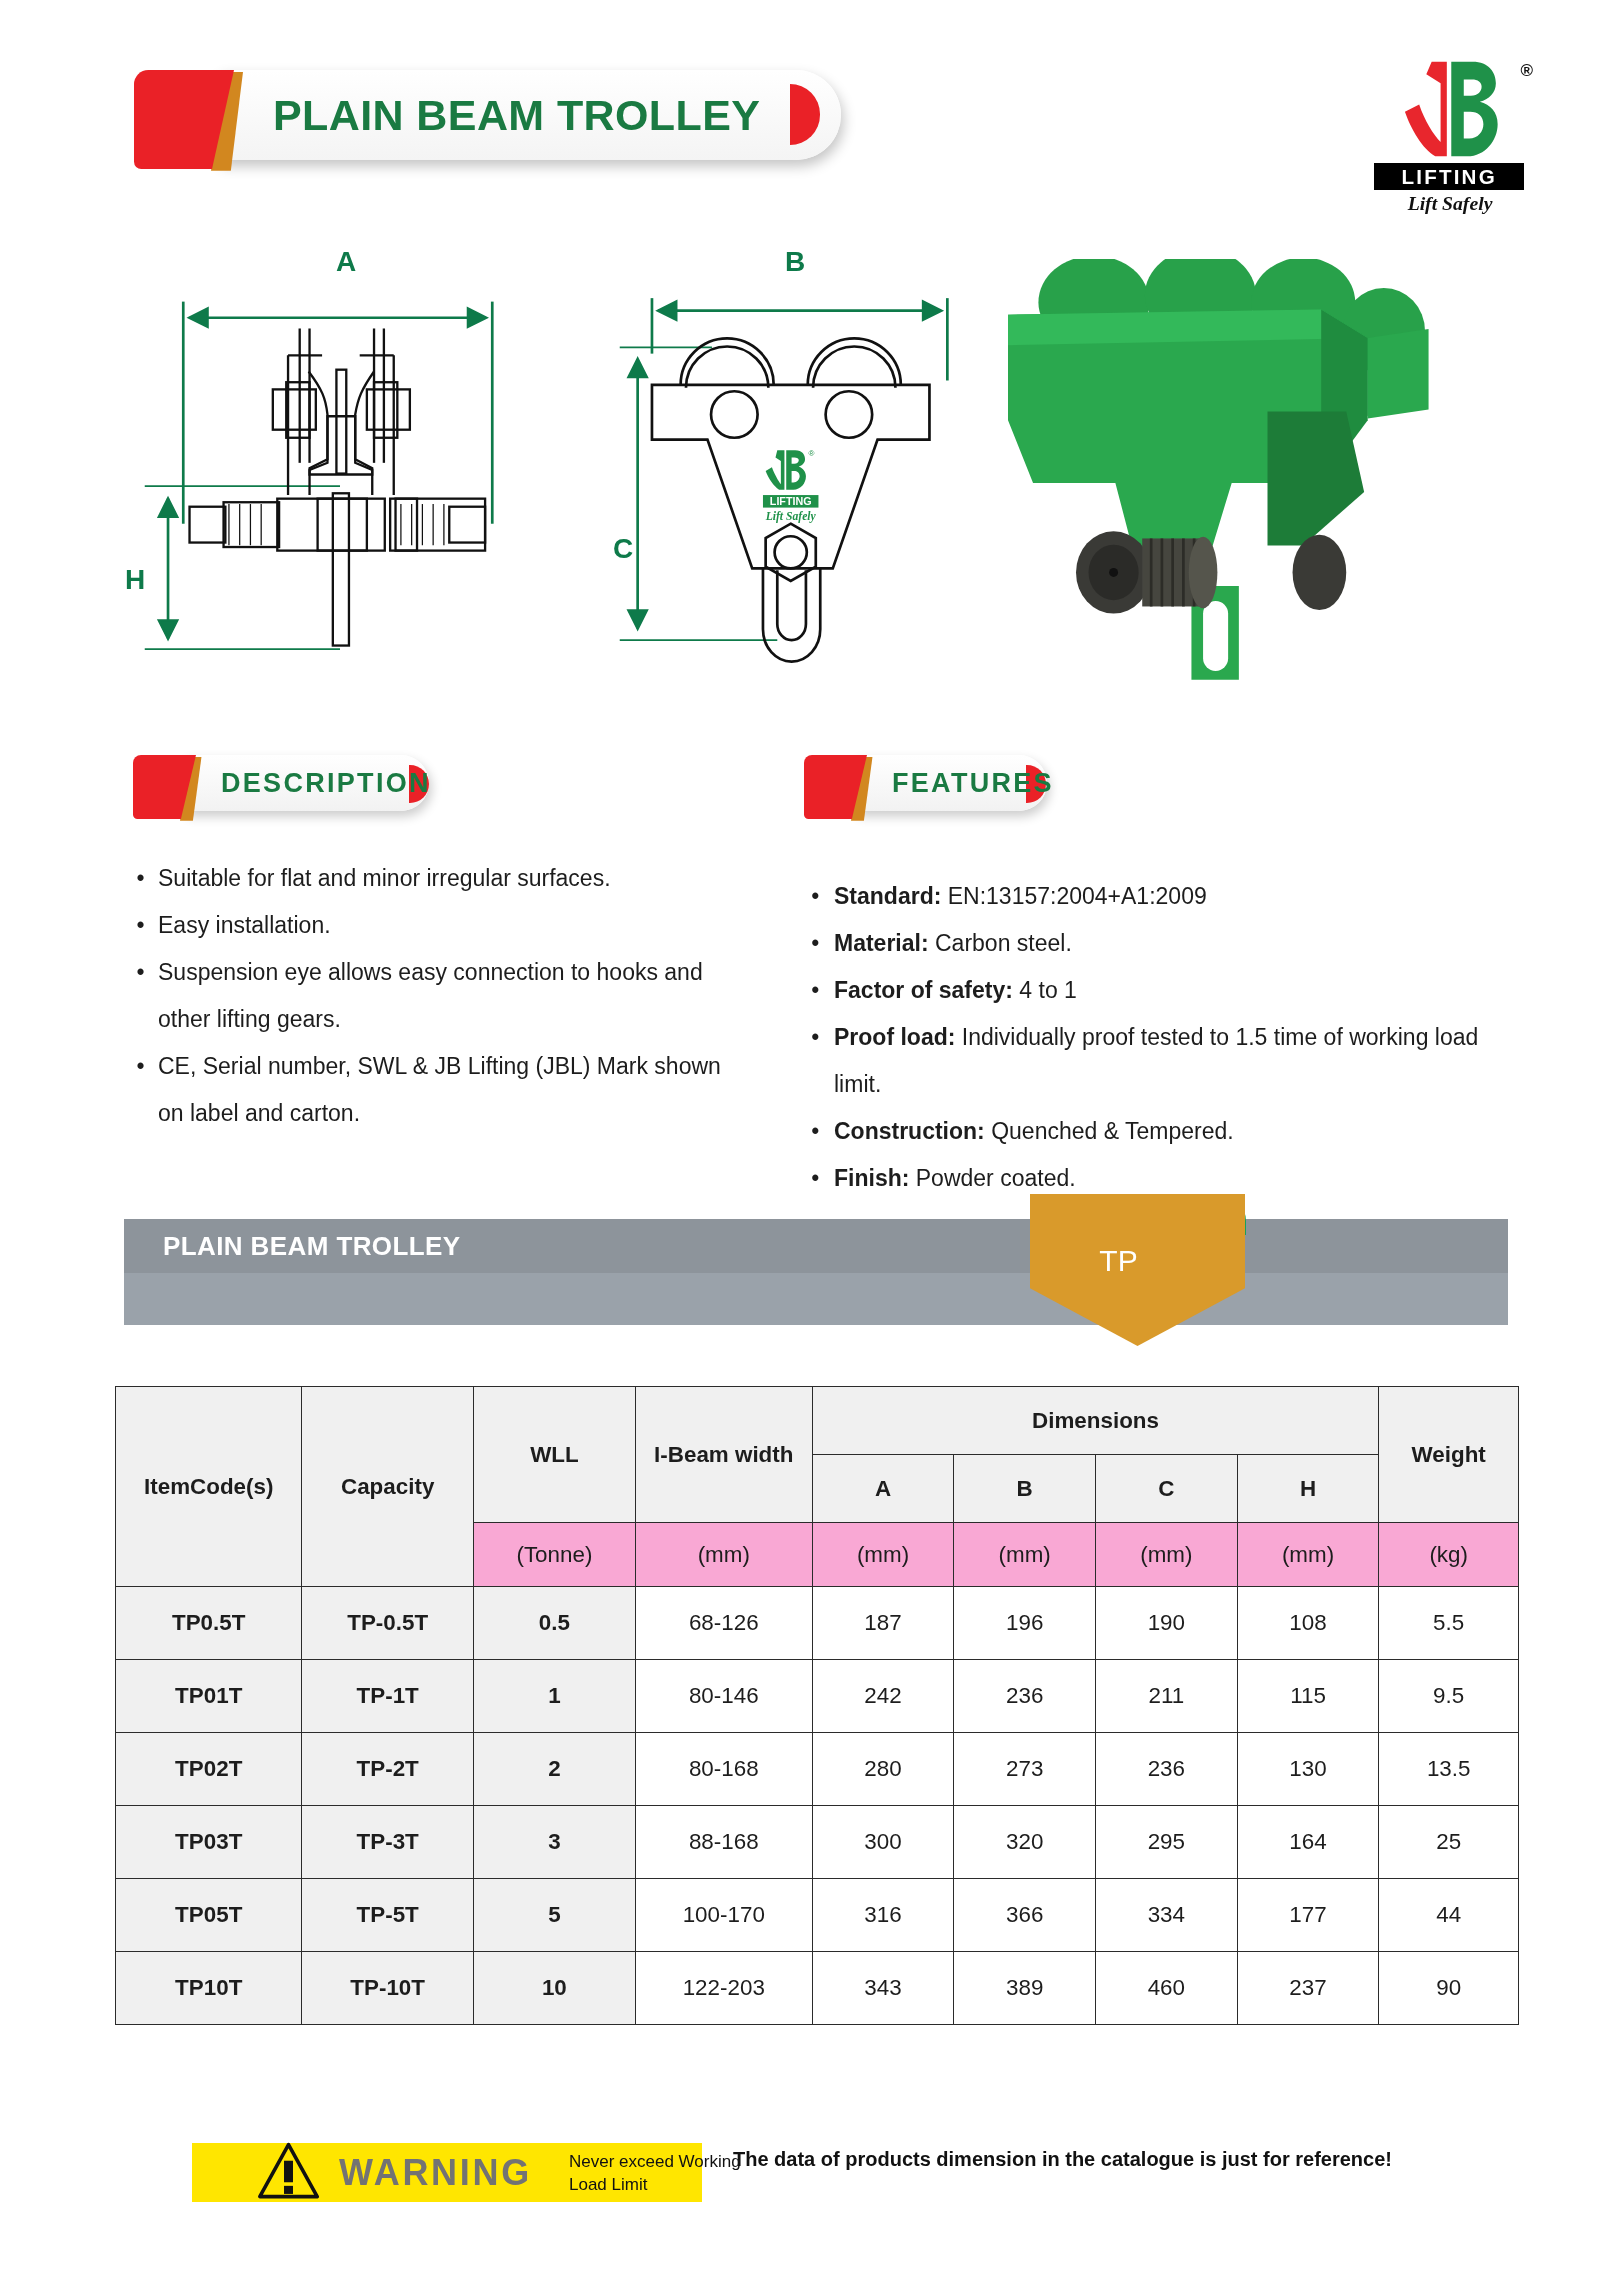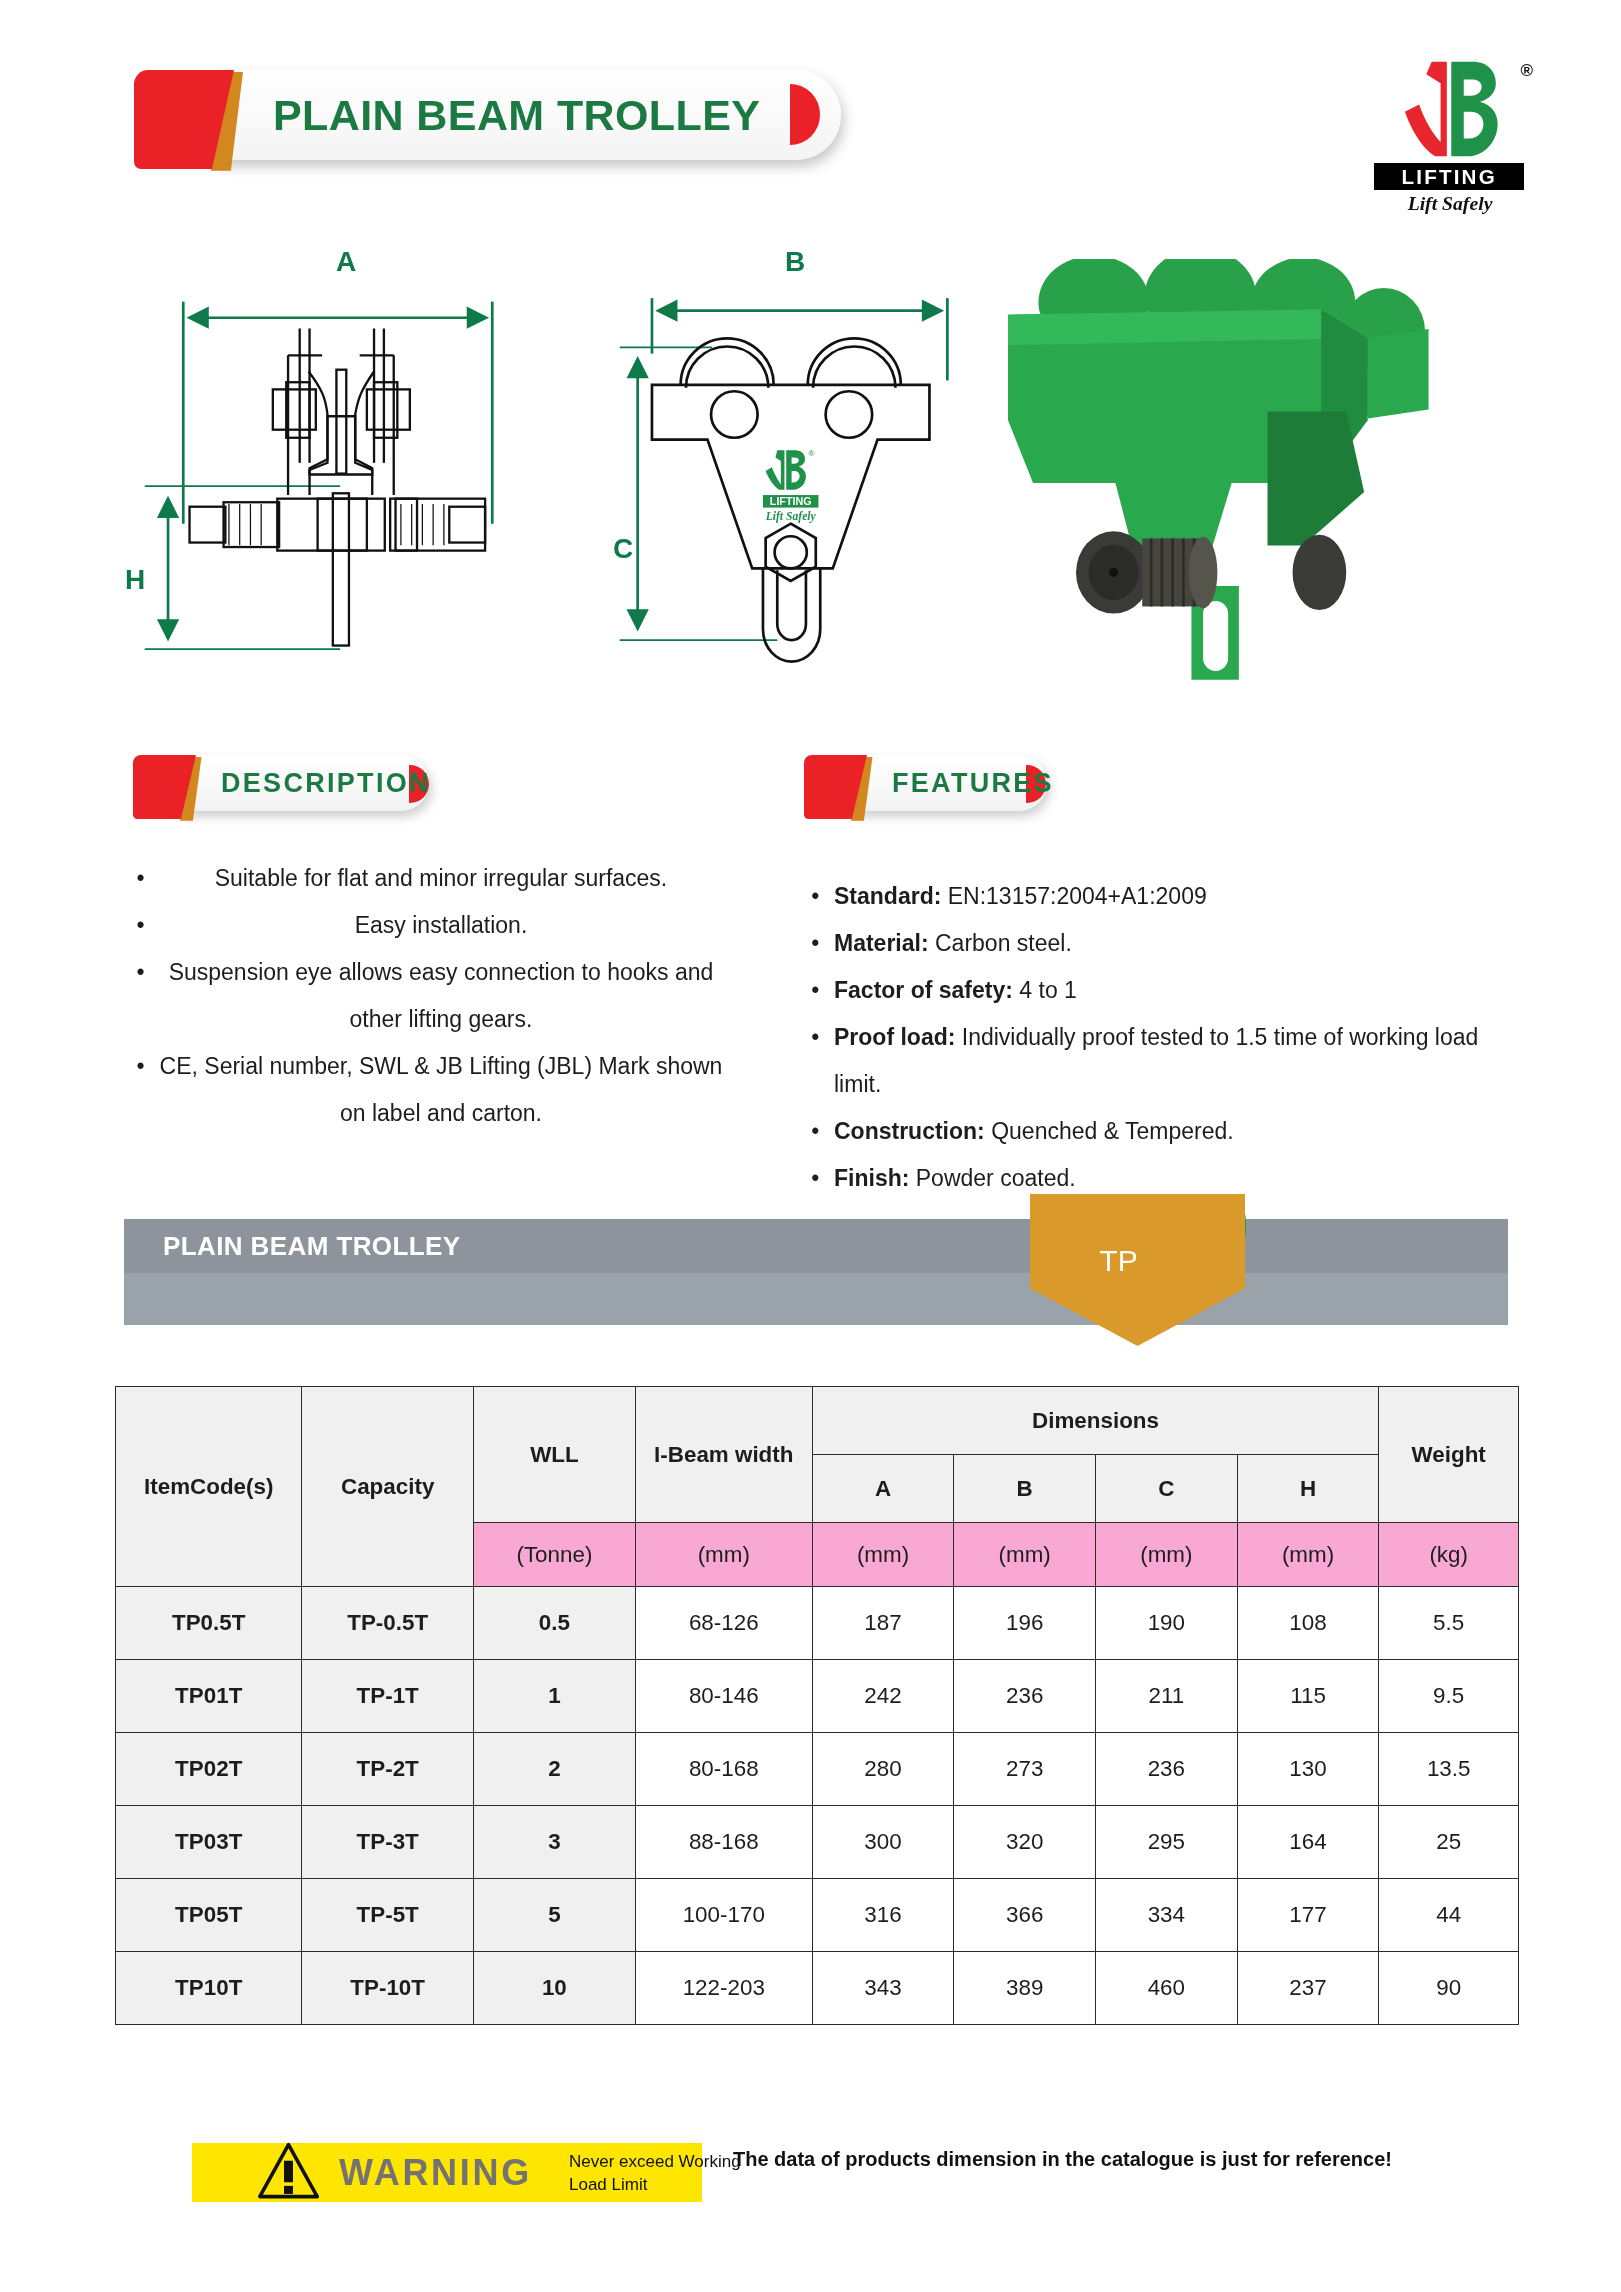--- a/index.html
+++ b/index.html
@@ -117,21 +117,21 @@
     border-radius: 0 19.7px 19.7px 0;
     z-index: 4;
   }
   .badge-text {
     position: absolute; left: 88px; top: 0; height: 56px; line-height: 56px;
     font-size: 27px; font-weight: bold; letter-spacing: 2.3px;
     color: #1a7a42; z-index: 5; white-space: nowrap;
   }
 
   
-  .desc-list { position: absolute; left: 133px; top: 855px; width: 591px; text-align: center; }
+  .desc-list { position: absolute; left: 133px; top: 855px; width: 591px; }
   .feat-list { position: absolute; left: 804px; top: 873px; width: 716px; }
   .bullet {
     position: relative; padding-left: 25px;
     font-size: 23px; line-height: 47px; color: #1d1d1d;
   }
   .bullet::before {
     content: "•"; position: absolute; left: 3.6px; top: 0;
     font-size: 23px; color: #1d1d1d;
   }
   .feat-list .bullet { padding-left: 30px; line-height: 47px; }

